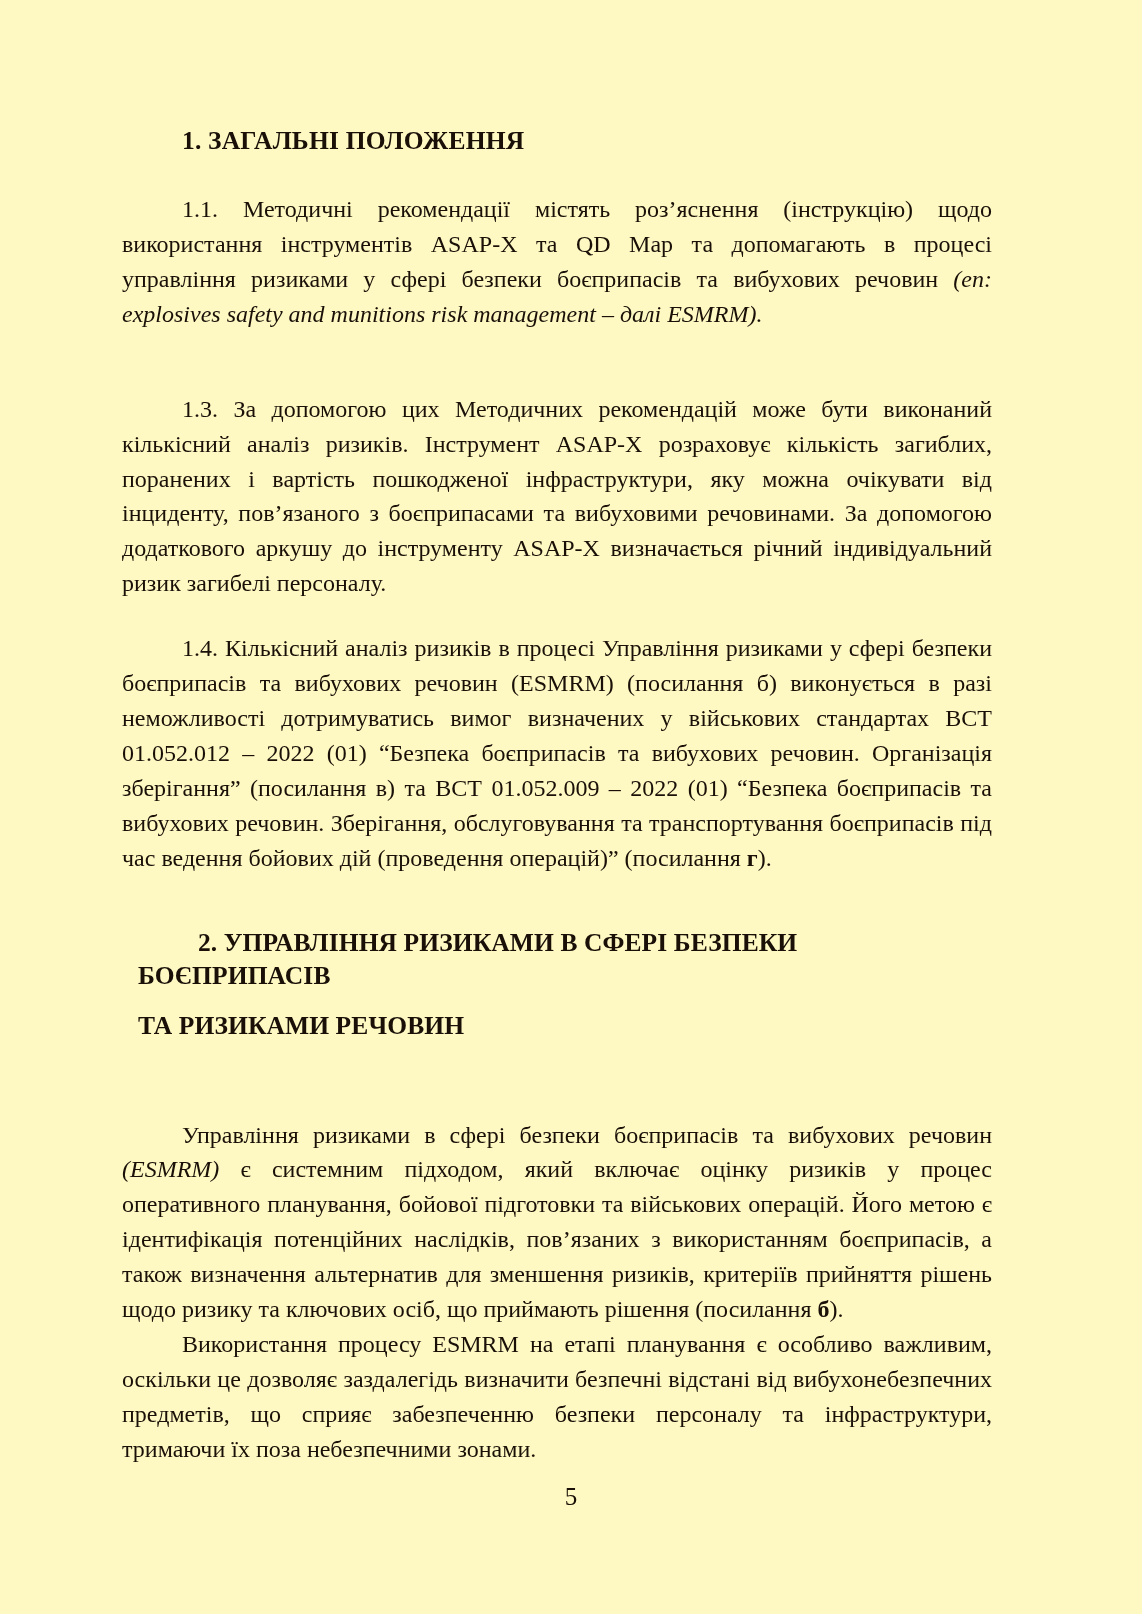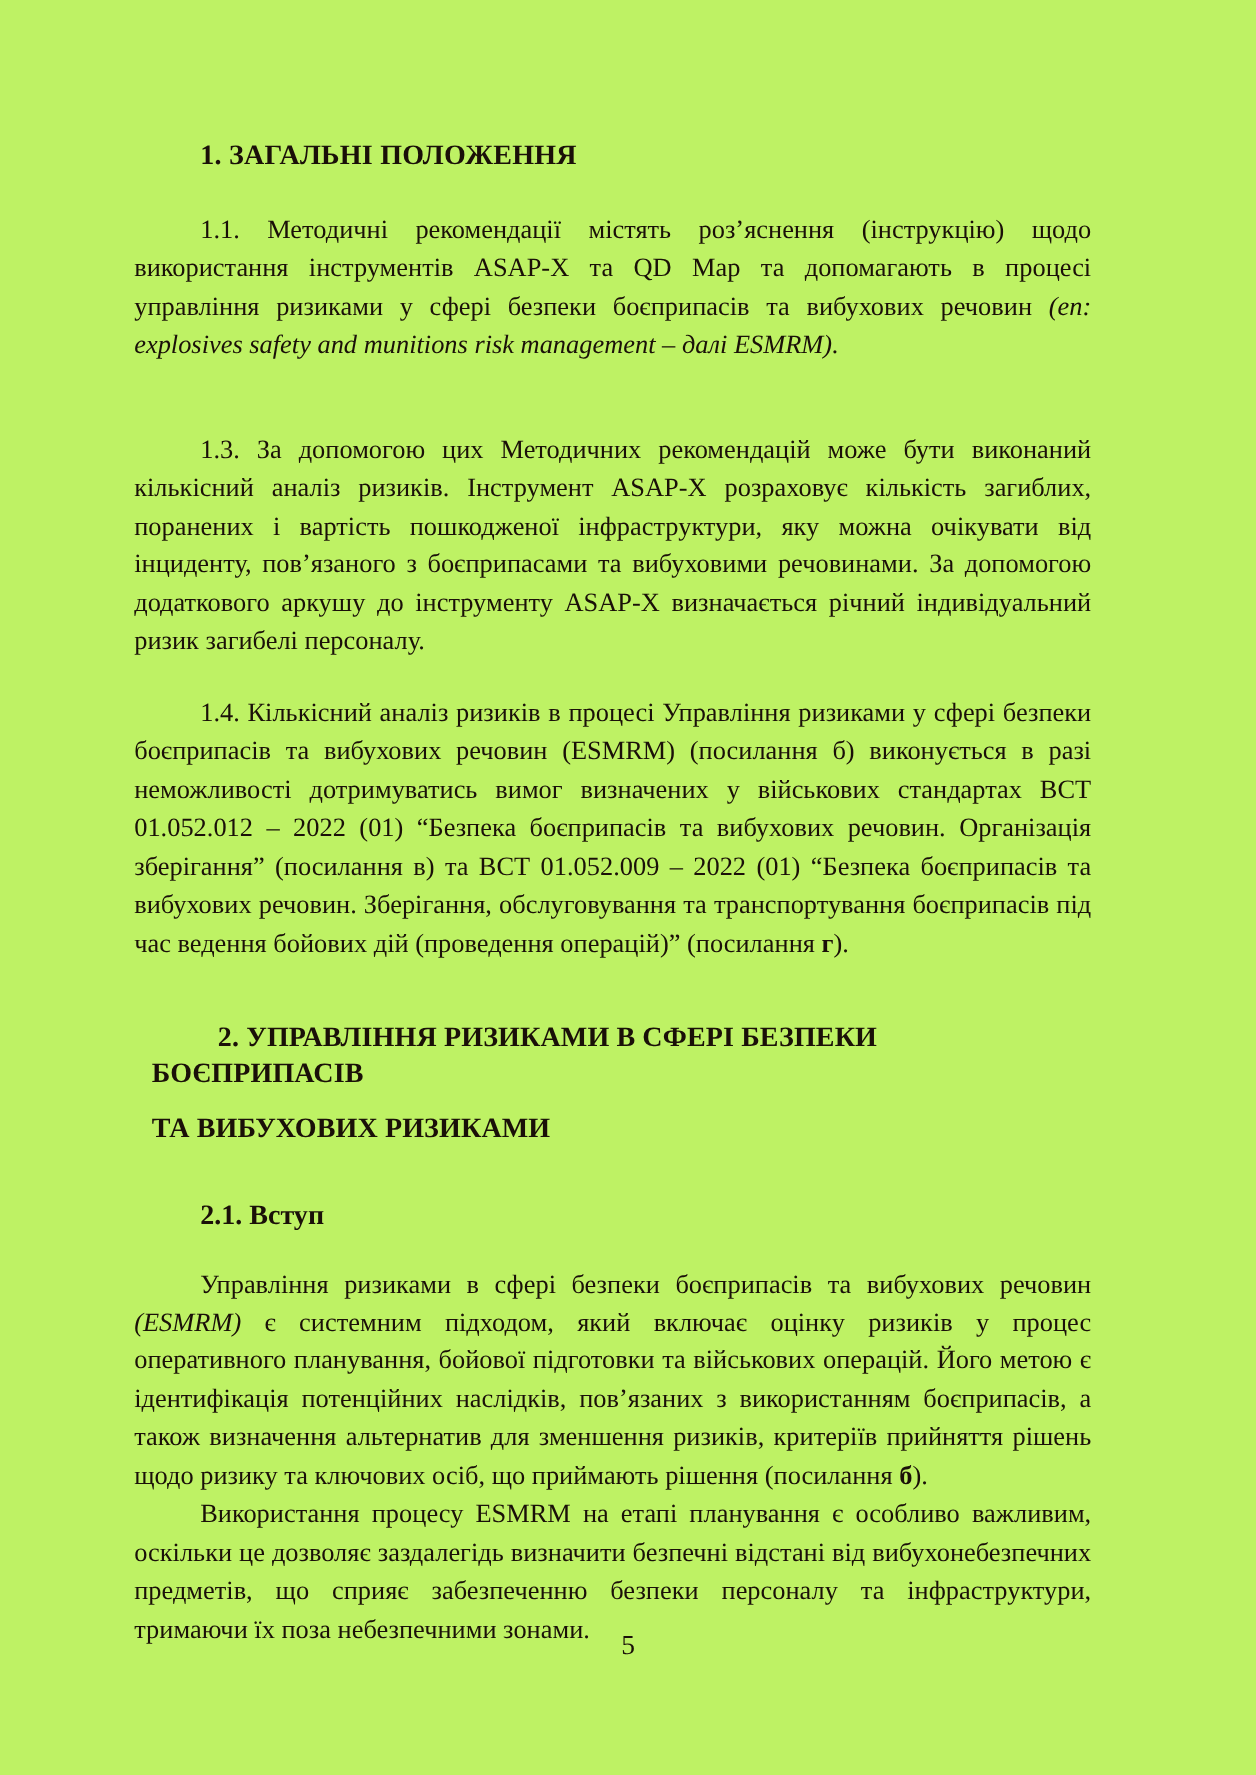--- a/index.html
+++ b/index.html
@@ -9,21 +9,21 @@
     background: #ffffff;
   }
   body {
     font-family: "Liberation Serif", "DejaVu Serif", serif;
     color: #1a1008;
   }
   .page {
     position: relative;
     width: 1142px;
     height: 1614px;
-    background: #bef264;
+    background: #fef9c3;
     box-sizing: border-box;
     overflow: hidden;
   }
   .text-block {
     position: absolute;
     left: 122px;
     top: 124px;
     width: 870px;
   }
   .h1 {
@@ -97,25 +97,24 @@
 
     <p class="body">1.3. За допомогою цих Методичних рекомендацій може бути виконаний кількісний аналіз ризиків. Інструмент ASAP-X розраховує кількість загиблих, поранених і вартість пошкодженої інфраструктури, яку можна очікувати від інциденту, пов’язаного з боєприпасами та вибуховими речовинами. За допомогою додаткового аркушу до інструменту ASAP-X визначається річний індивідуальний ризик загибелі персоналу.</p>
 
     <div class="gap-lg"></div>
 
     <p class="body"><span>1.4. Кількісний аналіз ризиків в процесі Управління ризиками у сфері безпеки боєприпасів та вибухових речовин (ESMRM) (посилання б) виконується в разі неможливості дотримуватись вимог визначених у військових стандартах ВСТ 01.052.012 – 2022 (01) “Безпека боєприпасів та вибухових речовин. Організація зберігання” (посилання в) та ВСТ 01.052.009 – 2022 (01) “Безпека боєприпасів та вибухових речовин. Зберігання, обслуговування та транспортування боєприпасів під час ведення бойових дій (проведення операцій)” (посилання </span><span class="bold">г</span><span>).</span></p>
 
     <div class="gap-head"></div>
 
     <div class="h2"><span>2. УПРАВЛІННЯ РИЗИКАМИ В СФЕРІ БЕЗПЕКИ БОЄПРИПАСІВ</span></div>
-    <div class="h2" style="text-indent:0;"><span>ТА ВИБУХОВИХ РИЗИКАМИ</span></div>
+    <div class="h2" style="text-indent:0;"><span>ТА РИЗИКАМИ РЕЧОВИН</span></div>
 
     <div class="gap-md"></div>
 
-    <h3 class="h3">2.1. Вступ</h3>
 
     <div class="gap-lg"></div>
 
     <p class="body"><span>Управління ризиками в сфері безпеки боєприпасів та вибухових речовин </span><span class="ital">(ESMRM)</span><span> є системним підходом, який включає оцінку ризиків у процес оперативного планування, бойової підготовки та військових операцій. Його метою є ідентифікація потенційних наслідків, пов’язаних з використанням боєприпасів, а також визначення альтернатив для зменшення ризиків, критеріїв прийняття рішень щодо ризику та ключових осіб, що приймають рішення (посилання </span><span class="bold">б</span><span>).</span></p>
 
     <p class="body">Використання процесу ESMRM на етапі планування є особливо важливим, оскільки це дозволяє заздалегідь визначити безпечні відстані від вибухонебезпечних предметів, що сприяє забезпеченню безпеки персоналу та інфраструктури, тримаючи їх поза небезпечними зонами.</p>
 
   </div>
 
   <div class="page-number">5</div>

